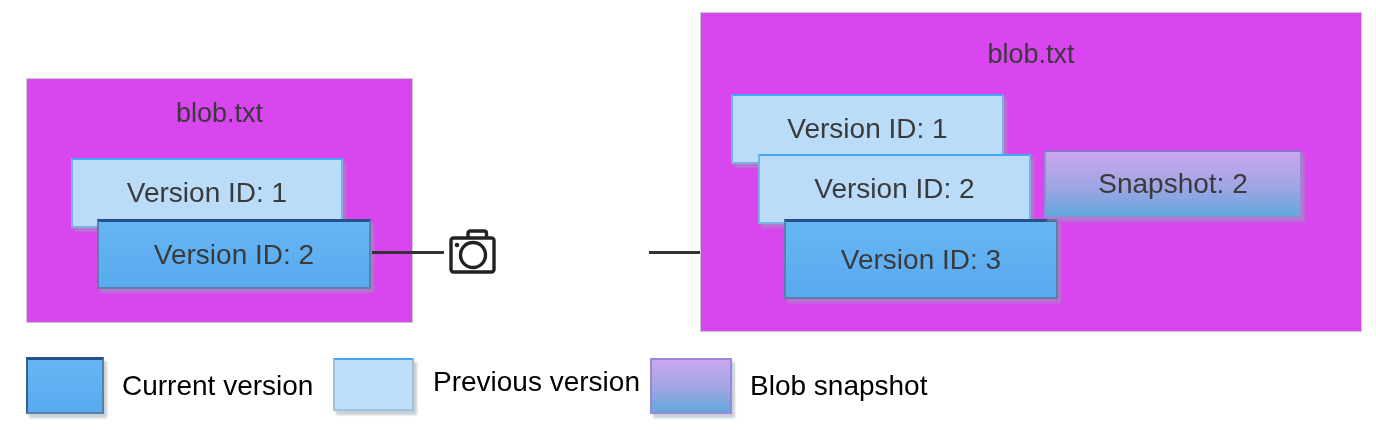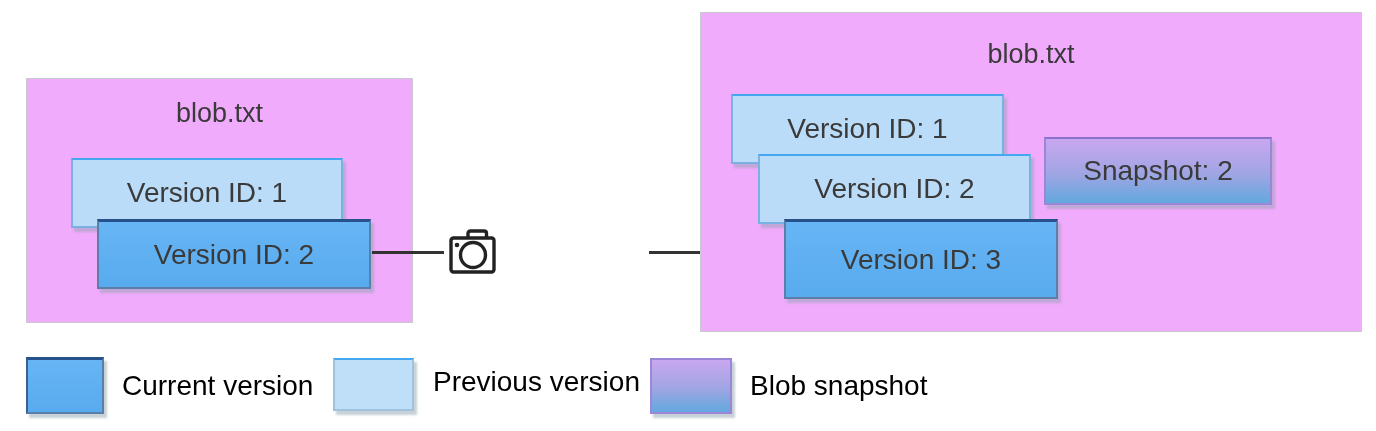--- a/index.html
+++ b/index.html
@@ -2,21 +2,21 @@
 <html><head>
 <meta charset="utf-8">
 <style>
   html, body { margin:0; padding:0; background:#ffffff; }
   .canvas {
     position:relative; width:1376px; height:431px;
     font-family:"Liberation Sans", sans-serif;
     color:#3a3a3a; background:#ffffff; overflow:hidden;
   }
   .container-box {
-    position:absolute; background:#f0abfc; border:1px solid #c7cbce;
+    position:absolute; background:#d946ef; border:1px solid #c7cbce;
     box-sizing:border-box;
   }
   .blob-title {
     position:absolute; left:0; right:0; text-align:center;
     font-size:27px; line-height:28px; color:#3a3a3a;
   }
   .vbox {
     position:absolute; box-sizing:border-box;
     display:flex; align-items:center; justify-content:center;
     font-size:28px; color:#3a3a3a;
@@ -92,21 +92,21 @@
     <div class="blob-title" style="top:27px;">blob.txt</div>
     <div class="vbox previous" style="left:30px; top:81px; width:273px; height:70px;">
       <span>Version ID: 1</span>
     </div>
     <div class="vbox previous" style="left:57px; top:141px; width:273px; height:70px;">
       <span>Version ID: 2</span>
     </div>
     <div class="vbox current" style="left:83px; top:206px; width:274px; height:80px;">
       <span>Version ID: 3</span>
     </div>
-    <div class="vbox snapshot" style="left:343px; top:124px; width:228px; height:68px;">
+    <div class="vbox snapshot" style="left:343px; top:137px; width:258px; height:68px;">
       <span>Snapshot: 2</span>
     </div>
   </div>
 
   <div>
     <div class="legend-swatch current" style="left:26px; top:357px; width:78px; height:57px;"></div>
     <div class="legend-label" style="left:122px; top:372px;">Current version</div>
 
     <div class="legend-swatch previous" style="left:333px; top:358px; width:81px; height:53px;"></div>
     <div class="legend-label" style="left:433px; top:368px;">Previous version</div>

